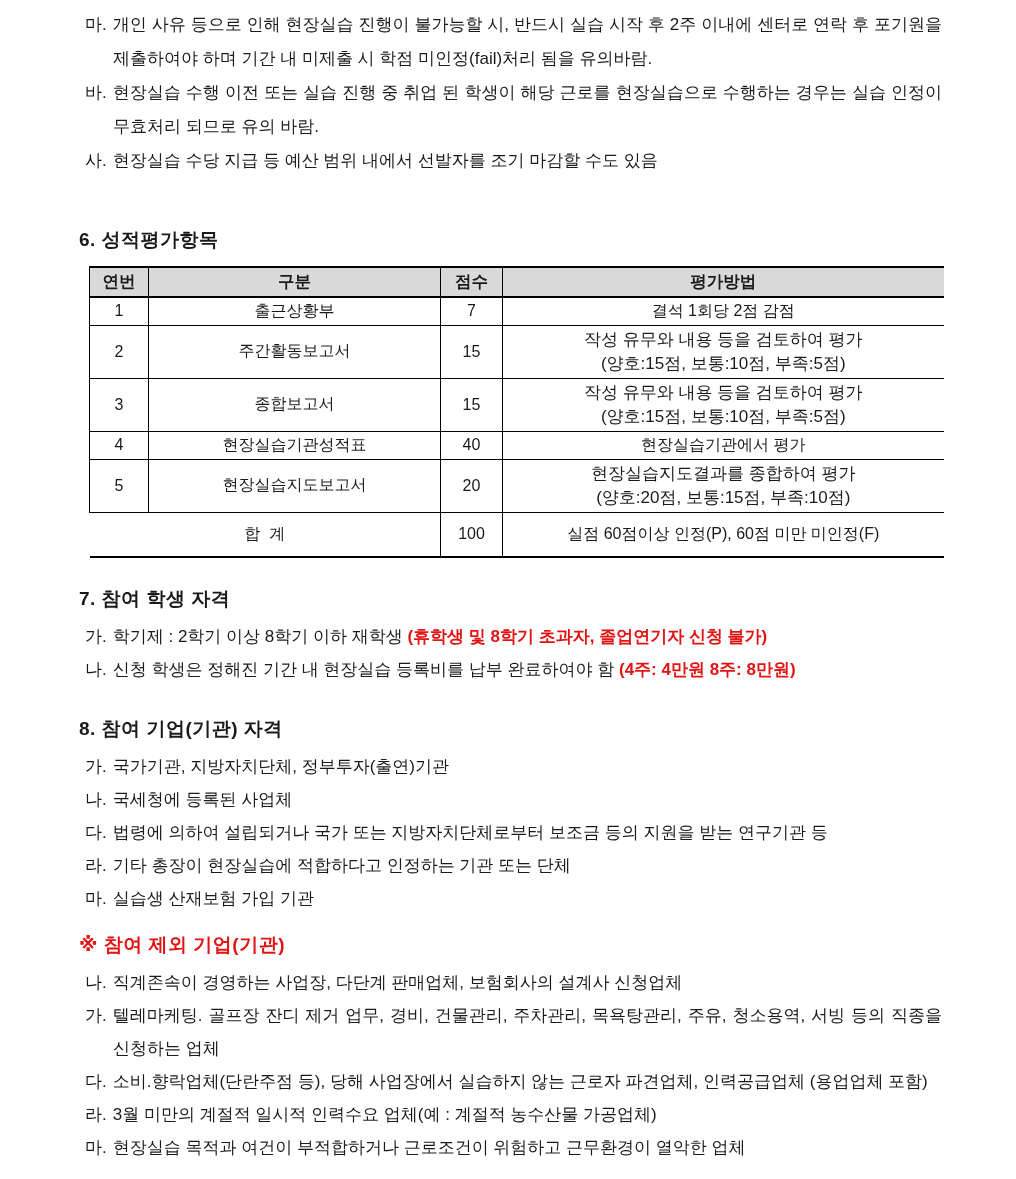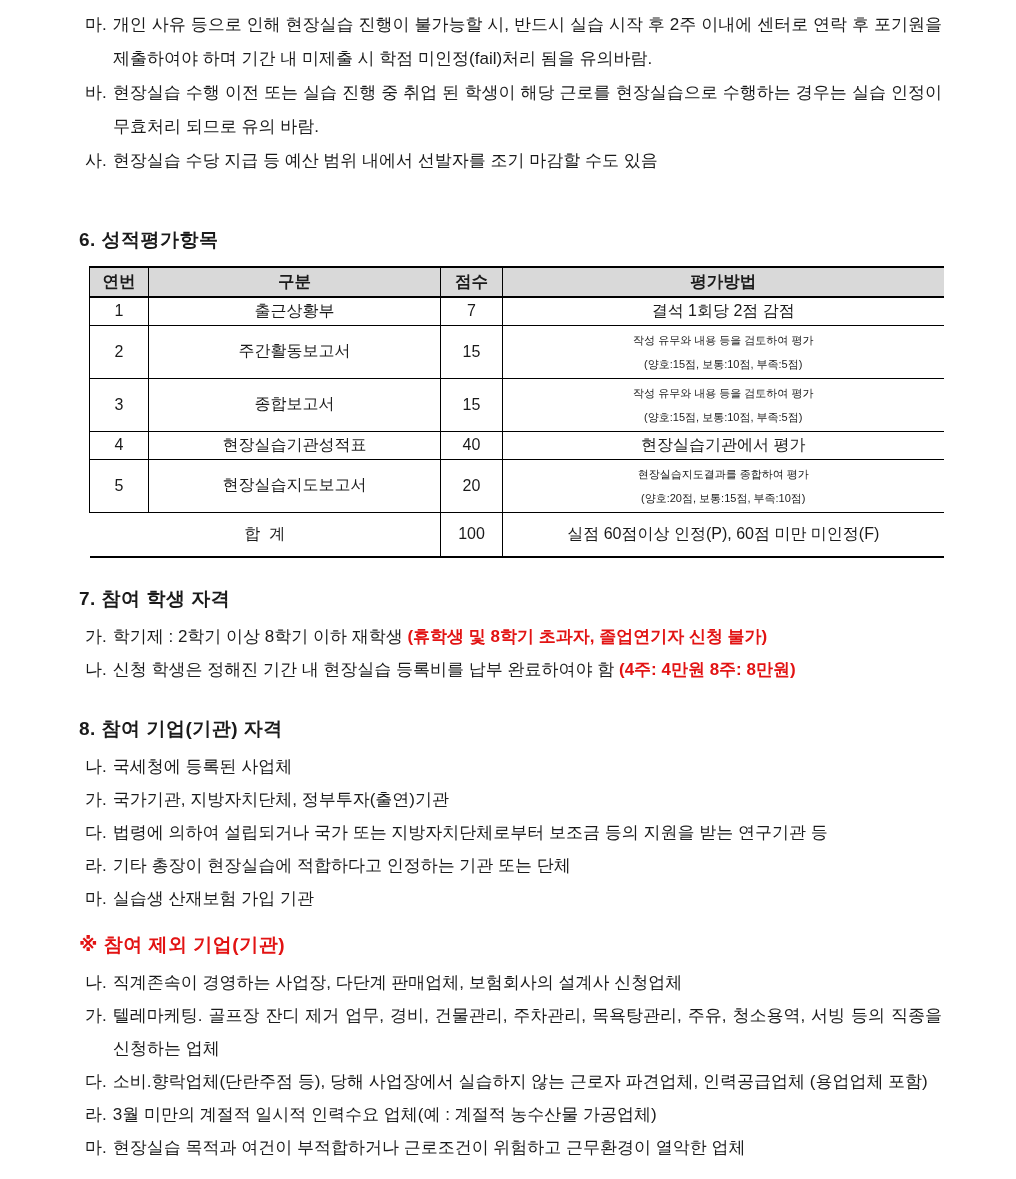--- a/index.html
+++ b/index.html
@@ -41,21 +41,21 @@
     font-size: 16px; text-align: center;
   }
   table.grades td { padding: 0 4px; border-left: 1px solid #000; vertical-align: middle; }
   table.grades td:last-child { border-right: none; }
   table.grades tr { border-bottom: 1px solid #000; }
   table.grades tr.hdr { background: var(--hdrbg, #d9d9d9); border-bottom: 2px solid #000; font-weight: bold; height: 30px; font-size: 16.5px; }
   table.grades tr.rh-s { height: 28px; }
   table.grades tr.rh-d { height: 53px; }
   table.grades tr.total { height: 45px; border-bottom: none; }
   table.grades tr.total td:first-child { border-left: none; }
-  table.grades .m1, table.grades .m2 { line-height: 24px; font-size: 11px; }
+  table.grades .m1, table.grades .m2 { line-height: 24px; font-size: 17px; }
   table.grades tr.rh-s .m1, table.grades tr.total .m1 { font-size: 16px; }
 </style>
 </head>
 <body style="--red: #e21313; --hdrbg: #d9d9d9;">
 
 <div class="page">
 
   <div class="notes">
     <div class="item">
       <span class="lbl">마.</span><span>개인 사유 등으로 인해 현장실습 진행이 불가능할 시, 반드시 실습 시작 후 2주 이내에 센터로 연락 후 포기원을 제출하여야 하며 기간 내 미제출 시 학점 미인정(fail)처리 됨을 유의바람.</span>
@@ -145,24 +145,24 @@
       <span class="lbl">가.</span><span>학기제 : 2학기 이상 8학기 이하 재학생 </span><span class="red">(휴학생 및 8학기 초과자, 졸업연기자 신청 불가)</span>
     </div>
     <div class="item">
       <span class="lbl">나.</span><span>신청 학생은 정해진 기간 내 현장실습 등록비를 납부 완료하여야 함 </span><span class="red">(4주: 4만원 8주: 8만원)</span>
     </div>
   </div>
 
   <div class="heading h8">8. 참여 기업(기관) 자격</div>
   <div class="sec-items">
     <div class="item">
-      <span class="lbl">나.</span><span>국세청에 등록된 사업체</span>
+      <span class="lbl">가.</span><span>국가기관, 지방자치단체, 정부투자(출연)기관</span>
     </div>
     <div class="item">
-      <span class="lbl">가.</span><span>국가기관, 지방자치단체, 정부투자(출연)기관</span>
+      <span class="lbl">나.</span><span>국세청에 등록된 사업체</span>
     </div>
     <div class="item">
       <span class="lbl">다.</span><span>법령에 의하여 설립되거나 국가 또는 지방자치단체로부터 보조금 등의 지원을 받는 연구기관 등</span>
     </div>
     <div class="item">
       <span class="lbl">라.</span><span>기타 총장이 현장실습에 적합하다고 인정하는 기관 또는 단체</span>
     </div>
     <div class="item">
       <span class="lbl">마.</span><span>실습생 산재보험 가입 기관</span>
     </div>

